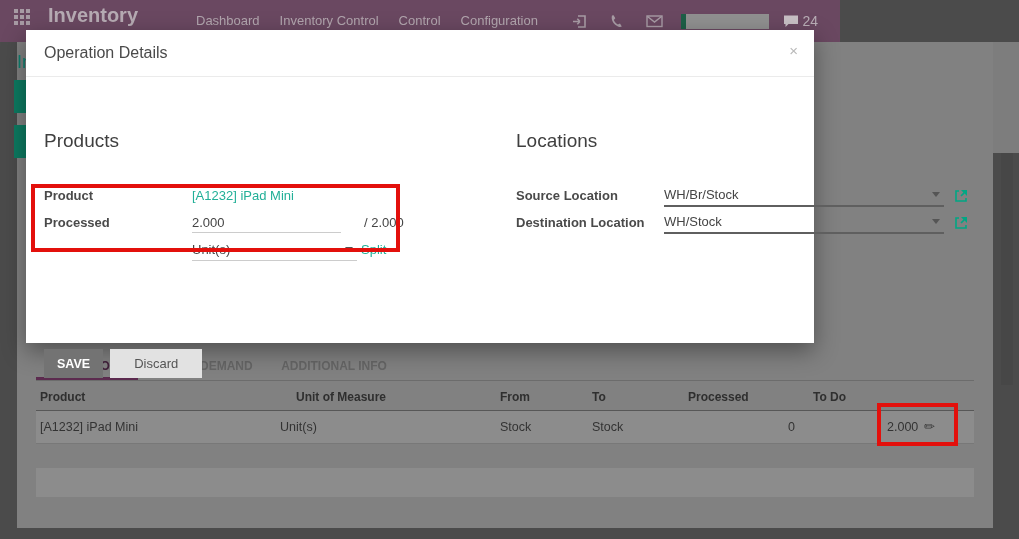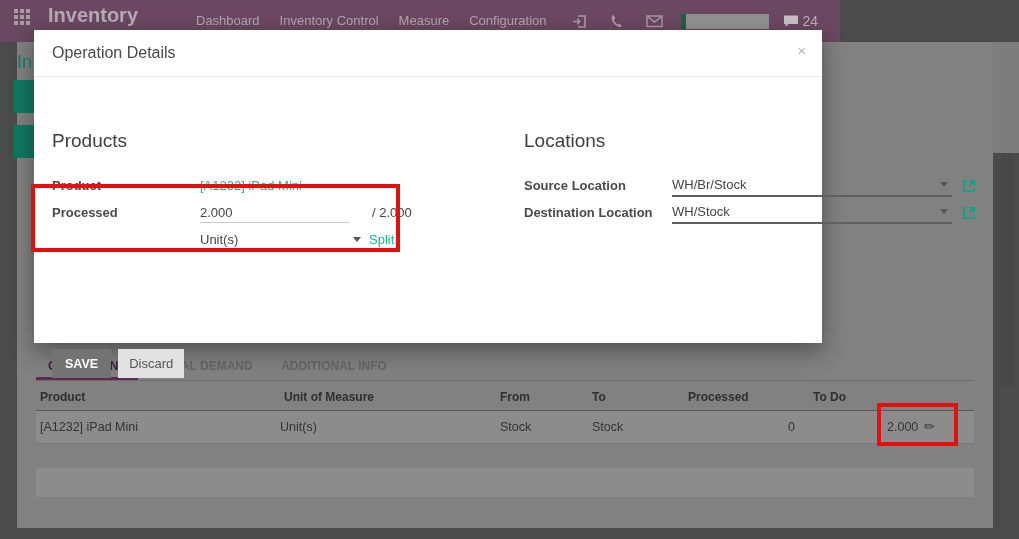--- a/index.html
+++ b/index.html
@@ -41,46 +41,46 @@
 
   .thead { position:absolute; left:0; top:344px; width:976px; height:24px; font-size:12px; font-weight:bold; color:#2f2f2f; }
   .thead span { position:absolute; top:4px; }
   .hdr-underline { position:absolute; left:19px; top:368px; width:938px; height:1px; background:#575757; }
   .trow { position:absolute; left:19px; top:369px; width:938px; height:33px; background:#8c8c8c; border-bottom:1px solid #787878; font-size:12.5px; color:#333; }
   .trow span { position:absolute; top:9px; }
   .pencil { font-size:13px; color:#3b3b3b; }
   .empty-band { position:absolute; left:19px; top:426px; width:938px; height:29px; background:#8c8c8c; }
 
   
-  .modal { position:absolute; left:34px; top:30px; width:788px; height:313px; background:#fff; z-index:10;
+  .modal { position:absolute; left:26px; top:30px; width:788px; height:313px; background:#fff; z-index:10;
     box-shadow:0 8px 22px rgba(0,0,0,.38); }
   .m-header { height:47px; border-bottom:1px solid #ebebeb; position:relative; }
   .m-title { position:absolute; left:18px; top:14px; font-size:16px; color:#4a4a4a; }
   .m-close { position:absolute; right:16px; top:12px; font-size:15px; color:#b9b9b9; cursor:pointer; }
   .m-body { position:absolute; left:0; top:48px; right:0; }
   .col { position:absolute; top:52px; }
   .col-products { left:18px; width:450px; }
   .col-locations { left:490px; width:470px; }
-  .col h2 { font-size:19px; font-weight:400; color:#3f3f3f; margin-bottom:20px; }
+  .col h2 { font-size:19px; font-weight:400; color:#3f3f3f; margin-bottom:30px; }
   .frow { display:flex; align-items:center; height:27px; }
   .flabel { width:148px; font-size:13px; font-weight:bold; color:#4a4a4a; flex:none; }
   .link { font-size:13px; color:#21af97; cursor:pointer; text-decoration:none; }
   .txt-input { width:149px; border:none; border-bottom:1px solid #ccc; font-family:"Liberation Sans",sans-serif;
     font-size:13px; color:#444; padding:2px 0; background:transparent; outline:none; }
   .ratio { font-size:13px; color:#444; margin-left:23px; }
   .select-box { display:flex; align-items:center; justify-content:space-between; border-bottom:1px solid #ccc;
     width:165px; height:22px; font-size:13px; color:#444; cursor:pointer; }
   .select-dark { width:280px; border-bottom:2px solid #5f5f5f; }
   .caret { width:0; height:0; border-left:4px solid transparent; border-right:4px solid transparent; border-top:5px solid #555; margin-right:4px; }
   .split { margin-left:4px; }
   .ext-link { margin-left:10px; line-height:0; cursor:pointer; }
   .m-footer { position:absolute; left:18px; top:271px; display:flex; gap:7px; }
   .btn-save { height:29px; padding:0 13px; background:#737373; color:#fff; border:none; font-size:12.5px; font-weight:600;
     font-family:"Liberation Sans",sans-serif; cursor:pointer; }
-  .btn-discard { height:29px; padding:0 11px; background:#e2e2e2; color:#555; border:none; font-size:13px;
+  .btn-discard { height:29px; padding:0 24px; background:#e2e2e2; color:#555; border:none; font-size:13px;
     font-family:"Liberation Sans",sans-serif; cursor:pointer; }
 
   
   .anno { position:absolute; border:4px solid #e3100c; z-index:50; pointer-events:none; }
   .anno1 { left:31px; top:184px; width:369px; height:68px; }
   .anno2 { left:877px; top:403px; width:81px; height:43px; }
 </style>
 </head>
 <body>
 
@@ -94,21 +94,21 @@
 
   <div class="tabs">
     <span class="tab active">OPERATIONS</span>
     <span class="tab">INITIAL DEMAND</span>
     <span class="tab">ADDITIONAL INFO</span>
   </div>
   <div class="nb-border"></div>
 
   <div class="thead">
     <span style="left:23px">Product</span>
-    <span style="left:267px">Unit of Measure</span>
+    <span style="left:279px">Unit of Measure</span>
     <span style="left:483px">From</span>
     <span style="left:575px">To</span>
     <span style="left:671px">Processed</span>
     <span style="left:796px;width:55px;">To Do</span>
   </div>
   <div class="hdr-underline"></div>
 
   <div class="trow">
     <span style="left:4px">[A1232] iPad Mini</span>
     <span style="left:244px">Unit(s)</span>
@@ -131,21 +131,21 @@
       <i></i>
       <i></i>
       <i></i>
       <i></i>
       <i></i>
   </div>
   <div class="brand">Inventory</div>
   <div class="menu">
     <span>Dashboard</span>
     <span>Inventory Control</span>
-    <span>Measure</span>
+    <span>Control</span>
     <span>Configuration</span>
   </div>
   <div class="nav-right">
     <span class="nav-icon">
       <svg width="15" height="15" viewBox="0 0 15 15">
           <path d="M6 2 H13 V13 H6" fill="none" stroke="#a89ca5" stroke-width="1.6"></path>
           <path d="M1 7.5 H8 M8 7.5 L5.3 4.8 M8 7.5 L5.3 10.2" fill="none" stroke="#a89ca5" stroke-width="1.6"></path>
         </svg>
     </span>
     <span class="nav-icon ml22">

